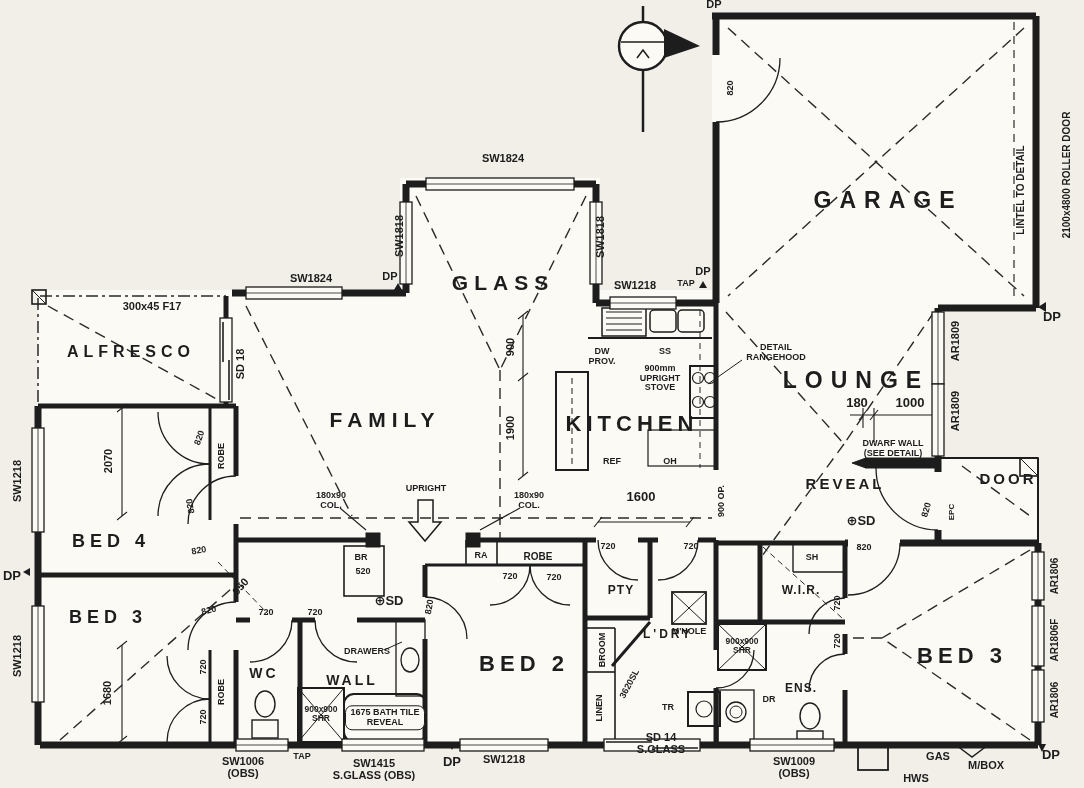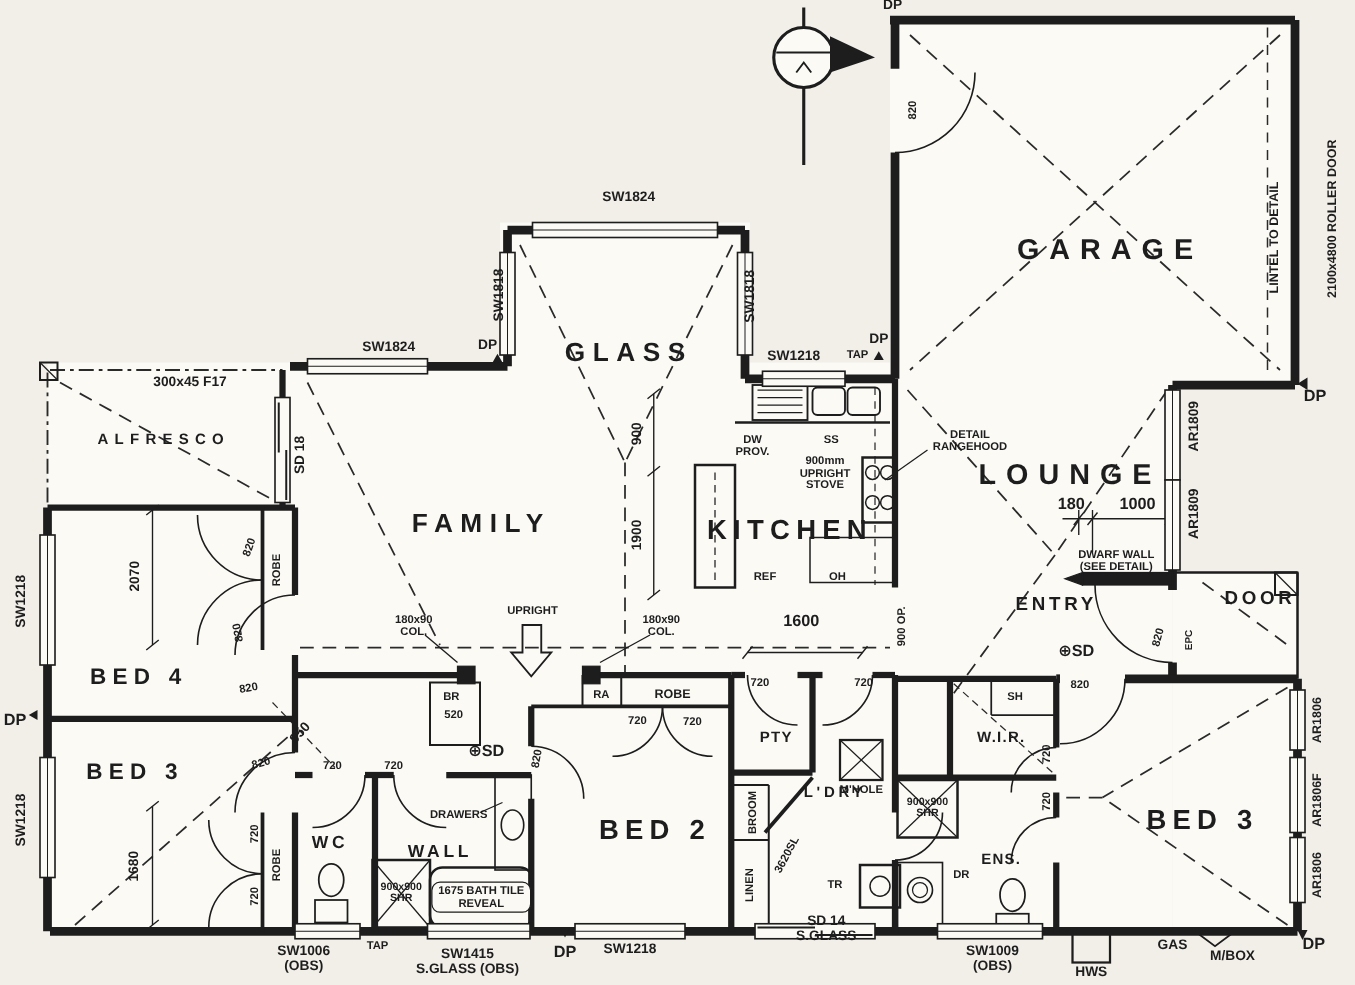--- a/index.html
+++ b/index.html
@@ -303,26 +303,26 @@
   </g>
 </svg>
 
 <div>
 
   <div class="lbl room1" style="left:888px;top:200px">GARAGE</div>
   <div class="lbl room1" style="left:856px;top:380px">LOUNGE</div>
   <div class="lbl room1" style="left:503px;top:283px;font-size:21px;letter-spacing:6px">GLASS</div>
   <div class="lbl room1" style="left:385px;top:420px;font-size:21px;letter-spacing:6px">FAMILY</div>
   <div class="lbl room2" style="left:632px;top:424px">KITCHEN</div>
-  <div class="lbl room2" style="left:131px;top:352px;font-size:12px">ALFRESCO</div>
+  <div class="lbl room2" style="left:131px;top:352px;font-size:16px">ALFRESCO</div>
   <div class="lbl room2" style="left:962px;top:656px">BED 3</div>
   <div class="lbl room2" style="left:524px;top:664px">BED 2</div>
   <div class="lbl room2" style="left:108px;top:618px;font-size:18px">BED 3</div>
   <div class="lbl room2" style="left:111px;top:542px;font-size:18px">BED 4</div>
-  <div class="lbl room3" style="left:845px;top:484px">ENTRY</div>
+  <div class="lbl room3" style="left:845px;top:484px">REVEAL</div>
   <div class="lbl room3" style="left:1008px;top:479px">DOOR</div>
   <div class="lbl room3" style="left:352px;top:681px;font-size:14px">WALL</div>
   <div class="lbl room3" style="left:264px;top:674px;font-size:14px">WC</div>
   <div class="lbl room3" style="left:668px;top:634px;font-size:12px">L'DRY</div>
   <div class="lbl room4" style="left:621px;top:590px">PTY</div>
   <div class="lbl room4" style="left:801px;top:590px">W.I.R.</div>
   <div class="lbl room4" style="left:801px;top:688px">ENS.</div>
 
   <div class="lbl tag" style="left:503px;top:159px">SW1824</div>
   <div class="lbl tag" style="left:400px;top:236px;--r:-90deg">SW1818</div>
@@ -348,21 +348,21 @@
 
   <div class="lbl tag" style="left:390px;top:277px">DP</div>
   <div class="lbl tag" style="left:703px;top:272px">DP</div>
   <div class="lbl tag" style="left:714px;top:5px">DP</div>
   <div class="lbl tag" style="left:1052px;top:317px;font-size:13px">DP</div>
   <div class="lbl tag" style="left:12px;top:576px;font-size:13px">DP</div>
   <div class="lbl tag" style="left:452px;top:762px;font-size:13px">DP</div>
   <div class="lbl tag" style="left:1051px;top:755px;font-size:13px">DP</div>
   <div class="lbl tiny" style="left:686px;top:284px">TAP</div>
   <div class="lbl tiny" style="left:302px;top:757px">TAP</div>
-  <div class="lbl tag" style="left:873px;top:779px">HWS</div>
+  <div class="lbl tag" style="left:916px;top:779px">HWS</div>
   <div class="lbl tag" style="left:938px;top:757px">GAS</div>
   <div class="lbl tag" style="left:986px;top:766px">M/BOX</div>
 
   <div class="lbl tiny wrap40" style="left:602px;top:357px">DW PROV.</div>
   <div class="lbl tiny" style="left:665px;top:352px">SS</div>
   <div class="lbl tiny wrap55" style="left:660px;top:379px">900mm UPRIGHT STOVE</div>
   <div class="lbl tiny wrap70" style="left:776px;top:353px">DETAIL RANGEHOOD</div>
   <div class="lbl tiny" style="left:612px;top:462px">REF</div>
   <div class="lbl tiny" style="left:670px;top:462px">OH</div>
   <div class="lbl tiny wrap80" style="left:893px;top:449px">DWARF WALL (SEE DETAIL)</div>

